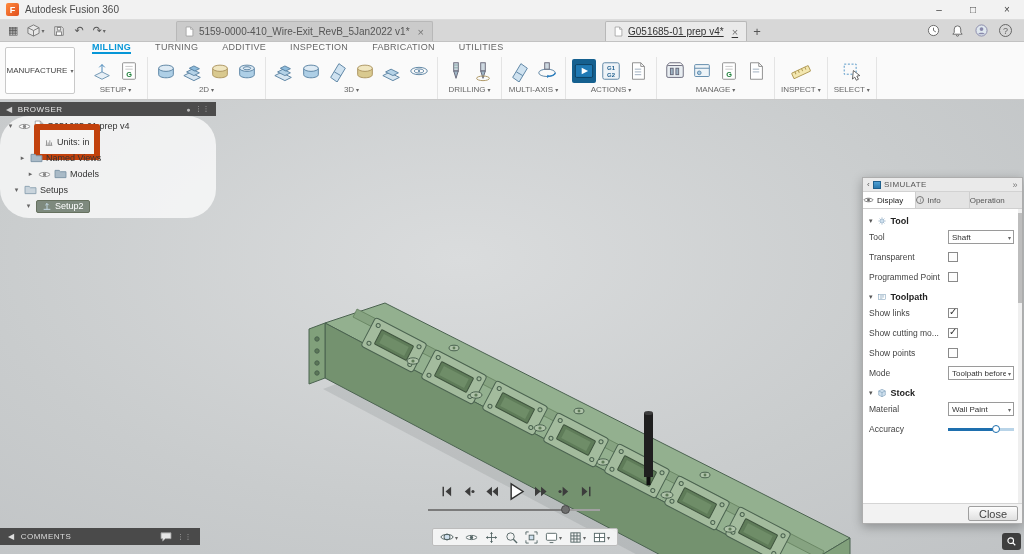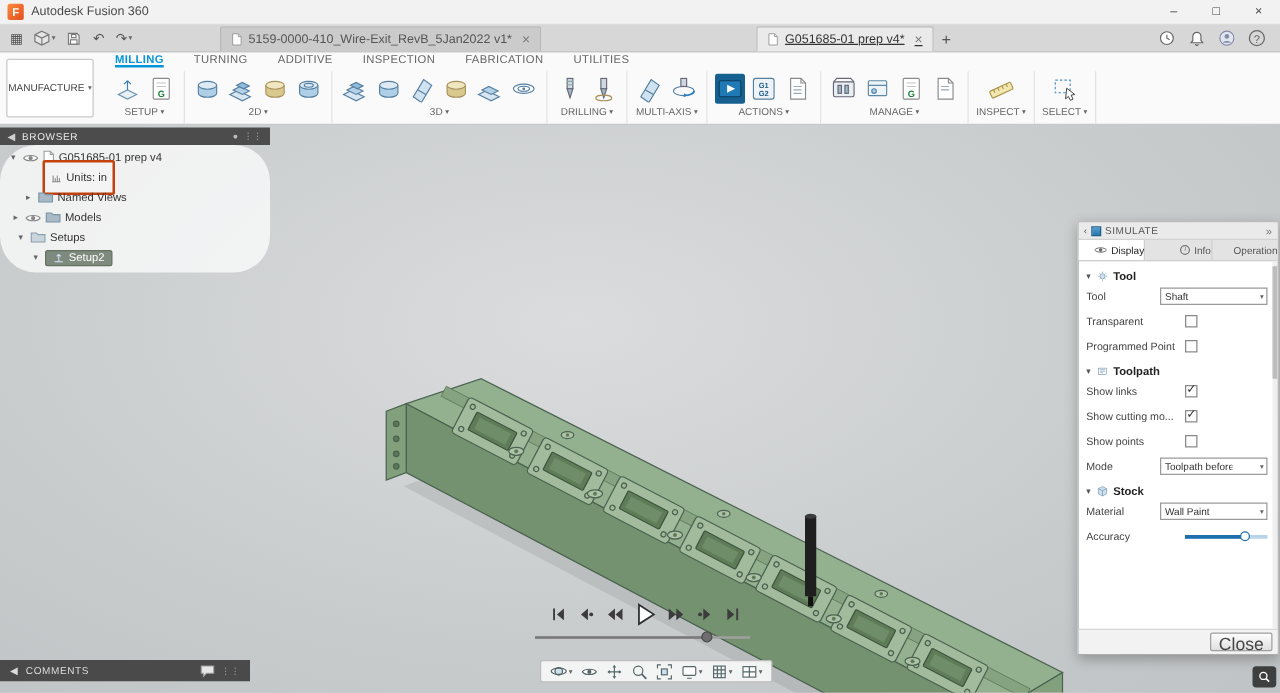--- a/index.html
+++ b/index.html
@@ -66,56 +66,56 @@
                   gap:5px;padding:0 6px;letter-spacing:.5px;}
   .bh-collapse{color:#cfcfcf;font-size:8px;}
   .bh-right{margin-left:auto;display:flex;align-items:center;gap:4px;color:#bdbdbd;font-size:7px;}
   .tree{background:rgba(255,255,255,.72);padding:2px 0 4px;border-radius:29px;}
   .trow{display:flex;align-items:center;height:16px;font-size:9px;color:#333;gap:3px;}
   .tw{width:9px;text-align:center;color:#666;font-size:7px;flex:none;}
   .ticon{flex:none;display:flex;align-items:center;}
   .chip{padding:0 5px;border-radius:2px;height:13px;display:flex;align-items:center;gap:3px;}
   .chip.gray{background:#7e8a7e;color:#fff;border:1px solid #66715f;}
   .chip.blue{background:#4aabdd;color:#fff;border:1px solid #2c8cbf;}
-  .units-box{border:2px solid #c2410c;background:#f4f4f4;border-radius:2px;height:13px;
+  .units-box{border:6px solid #c2410c;background:#f4f4f4;border-radius:2px;height:13px;
              display:flex;align-items:center;gap:3px;padding:12px 4px;}
 
   
   .sim-panel{position:absolute;left:862px;top:177px;width:161px;height:347px;background:#fff;
              border:1px solid #adadad;box-shadow:0 3px 10px rgba(0,0,0,.28);display:flex;flex-direction:column;z-index:35;}
   .sim-header{height:14px;background:#eaeaea;display:flex;align-items:center;font-size:8px;color:#555;
               gap:3px;padding:0 4px;border-bottom:1px solid #d2d2d2;letter-spacing:.4px;}
   .sim-dialog-ic{width:8px;height:8px;background:linear-gradient(#4e9fd4,#2a79ad);border:1px solid #1e5f8c;}
   .sim-dock{margin-left:auto;color:#777;font-size:9px;}
   .sim-tabs{display:flex;height:17px;border-bottom:1px solid #cfcfcf;background:#e3e3e3;flex:none;}
-  .sim-tab{flex:1;display:flex;align-items:center;justify-content:flex-end;gap:3px;font-size:8px;color:#555;
+  .sim-tab{flex:1;display:flex;align-items:center;justify-content:flex-start;gap:3px;font-size:8px;color:#555;
            border-right:1px solid #cfcfcf;}
   .sim-tab.active{background:#fff;color:#222;}
   .info-badge{width:8px;height:8px;border:1px solid #777;border-radius:50%;font-size:6px;color:#777;
               display:flex;align-items:center;justify-content:center;font-style:italic;}
   .sim-body{flex:1;padding:2px 8px 0 6px;position:relative;overflow:hidden;}
   .sim-sec{display:flex;align-items:center;gap:4px;font-size:9px;color:#222;font-weight:bold;margin:5px 0 1px;}
   .sec-caret{font-size:7px;color:#555;font-weight:normal;}
   .sim-row{display:flex;align-items:center;height:20px;}
   .flabel{flex:1;font-size:8.5px;color:#444;white-space:nowrap;overflow:hidden;}
   .fctrl{width:66px;flex:none;display:flex;align-items:center;}
-  .fselect{width:86px;height:14px;border:1px solid #9a9a9a;background:#fff;display:flex;align-items:center;
+  .fselect{width:66px;height:14px;border:1px solid #9a9a9a;background:#fff;display:flex;align-items:center;
            justify-content:space-between;font-size:8px;color:#333;padding:0 2px 0 3px;}
   .fselect .sel-text{white-space:nowrap;overflow:hidden;max-width:54px;}
   .checkbox{width:10px;height:10px;border:1px solid #8a8a8a;background:#fdfdfd;position:relative;flex:none;}
   .checkbox.checked::after{content:"✓";position:absolute;left:0;top:-3px;font-size:10px;color:#333;}
   .fslider{width:66px;height:10px;position:relative;}
   .sl-track{position:absolute;left:0;right:0;top:4px;height:3px;background:#b9d4e8;}
   .sl-fill{position:absolute;left:0;top:4px;height:3px;width:72%;background:#1e6fae;}
   .sl-handle{position:absolute;left:44px;top:1px;width:8px;height:8px;border-radius:50%;background:#fff;border:1px solid #1e6fae;}
   .sim-scroll{position:absolute;right:0;top:0;bottom:0;width:4px;background:#efefef;}
   .sim-thumb{position:absolute;right:0;top:4px;width:4px;height:90px;background:#bdbdbd;}
   .sim-footer{height:20px;flex:none;border-top:1px solid #d5d5d5;background:#f2f2f2;display:flex;
               align-items:center;justify-content:flex-end;padding:0 4px;}
-  .close-btn{width:50px;height:15px;font-size:14px;color:#444;background:linear-gradient(#fdfdfd,#e0e0e0);
+  .close-btn{width:50px;height:15px;font-size:11px;color:#444;background:linear-gradient(#fdfdfd,#e0e0e0);
              border:1px solid #9f9f9f;border-radius:2px;font-family:inherit;}
 
   
   .playback{position:absolute;left:418px;top:478px;width:196px;height:26px;display:flex;
             align-items:center;justify-content:center;gap:8px;z-index:20;}
   .pb-btn{display:flex;align-items:center;justify-content:center;}
   .timeline{position:absolute;left:428px;top:504px;width:172px;height:12px;z-index:20;}
   .tl-track{position:absolute;left:0;top:5px;width:100%;height:2px;background:#a0a0a0;}
   .tl-fill{position:absolute;left:0;top:5px;width:138px;height:2px;background:#7b7b7b;}
   .tl-handle{position:absolute;left:133px;top:1px;width:9px;height:9px;border-radius:50%;
@@ -662,21 +662,21 @@
     </div>
     <div class="trow" style="padding-left:18px">
       <span class="tw">▸</span>
       <span class="ticon">
           <svg viewBox="0 0 14 11" width="13" height="10">
             <path d="M1 1.5h4.5L7 3h6v6.5H1z" fill="#a9bac7" stroke="#7b93a5"></path>
           </svg>
         </span>
       <span>Named Views</span>
     </div>
-    <div class="trow" style="padding-left:8px">
+    <div class="trow" style="padding-left:26px">
       <span class="tw">▸</span>
       <span class="ticon">
           <svg viewBox="0 0 14 9" width="13" height="9">
             <path d="M1 4.5C3 1.5 11 1.5 13 4.5 11 7.5 3 7.5 1 4.5z" fill="#fff" stroke="#888"></path>
             <circle cx="7" cy="4.5" r="1.8" fill="#888"></circle>
           </svg>
         </span>
       <span class="ticon">
           <svg viewBox="0 0 14 11" width="13" height="10">
             <path d="M1 1.5h4.5L7 3h6v6.5H1z" fill="#a9bac7" stroke="#7b93a5"></path>

